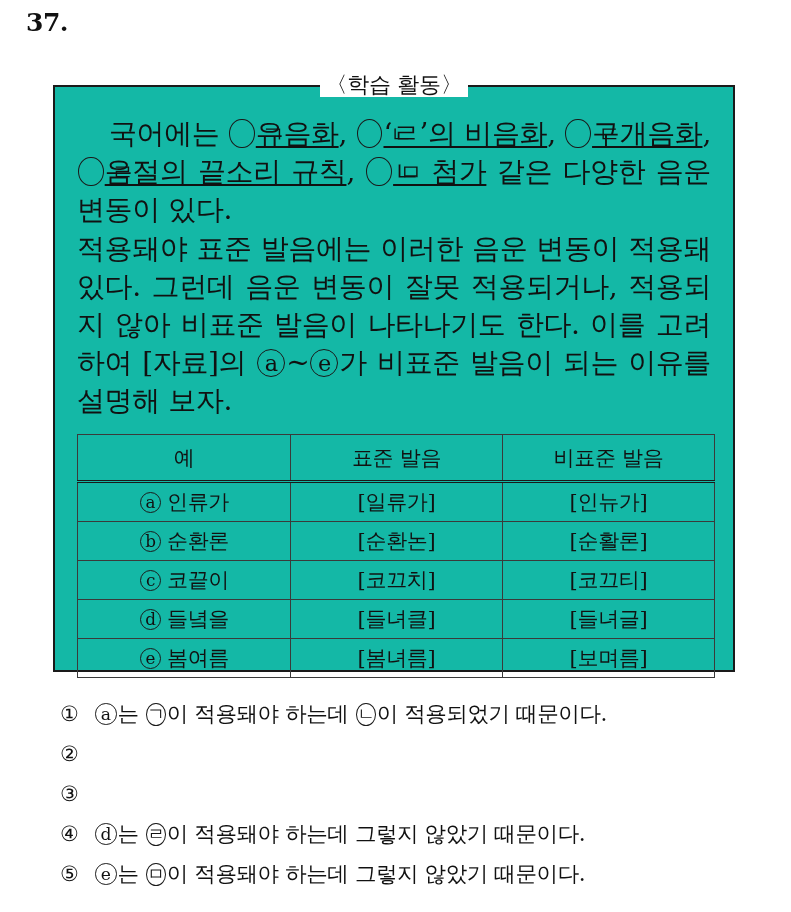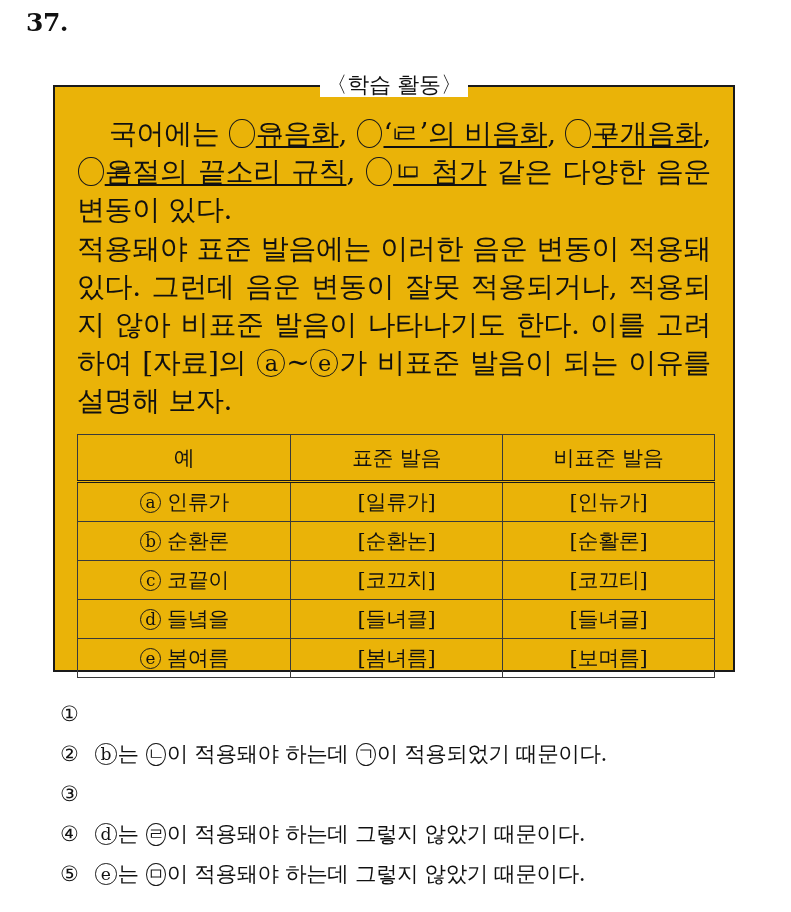--- a/index.html
+++ b/index.html
@@ -45,21 +45,21 @@
 
   
   .activity-box {
     position: absolute;
     left: 53px;
     top: 85px;
     width: 682px;
     height: 587px;
     border: 2px solid #1a1a1a;
     box-sizing: border-box;
-    background: #eab308;
+    background: #14b8a6;
   }
   .box-title {
     position: absolute;
     left: 0;
     right: 0;
     top: -17px;
     text-align: center;
     pointer-events: none;
   }
   .box-title span {
@@ -252,24 +252,24 @@
           </tr>
         </tbody>
     </table>
 
   </div>
 </div>
 
 <div class="choices" id="choices-list">
     <div class="choice">
       <span class="choice-num">①</span>
+      <span class="choice-text"><span class="circ-l">a</span><span>는 </span><span class="circ">ㄱ</span><span>이 적용돼야 하는데 </span><span class="circ">ㄴ</span><span>이 적용되었기 때문이다.</span></span>
     </div>
     <div class="choice">
       <span class="choice-num">②</span>
-      <span class="choice-text"><span class="circ-l">b</span><span>는 </span><span class="circ">ㄴ</span><span>이 적용돼야 하는데 </span><span class="circ">ㄱ</span><span>이 적용되었기 때문이다.</span></span>
     </div>
     <div class="choice">
       <span class="choice-num">③</span>
     </div>
     <div class="choice">
       <span class="choice-num">④</span>
       <span class="choice-text"><span class="circ-l">d</span><span>는 </span><span class="circ">ㄹ</span><span>이 적용돼야 하는데 그렇지 않았기 때문이다.</span></span>
     </div>
     <div class="choice">
       <span class="choice-num">⑤</span>

